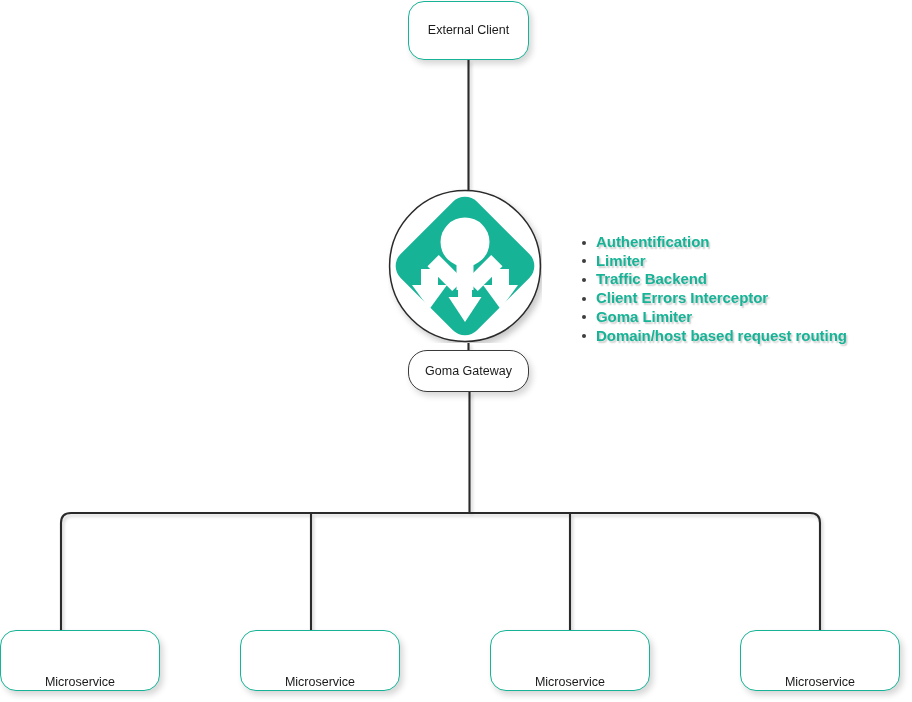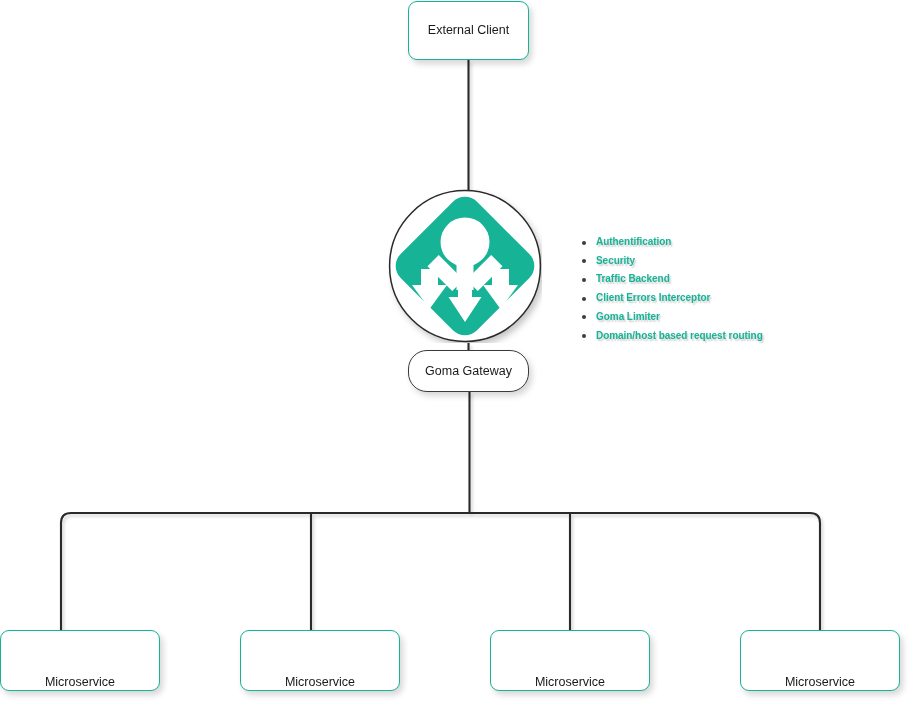--- a/index.html
+++ b/index.html
@@ -20,21 +20,21 @@
     left: 0; top: 0;
     width: 912px;
     height: 702px;
   }
 
   
   .node {
     position: absolute;
     box-sizing: border-box;
     background: #ffffff;
-    border-radius: 9px;
+    border-radius: 16px;
     display: flex;
     align-items: center;
     justify-content: center;
     text-align: center;
     font-size: 12.5px;
     color: #1a1a1a;
     line-height: 1.2;
     box-shadow: 3px 4px 6px rgba(0,0,0,0.16);
   }
   .node.teal   { border: 1.6px solid #16b396; }
@@ -81,21 +81,21 @@
     top: 233px;
     width: 300px;
     margin: 0;
     padding: 0;
     list-style: none;
   }
   #feature-list li {
     position: relative;
     padding-left: 18px;
     margin: 0 0 0.5px 0;
-    font-size: 10px;
+    font-size: 15px;
     font-weight: bold;
     line-height: 18.2px;
     color: #16b396;
     text-shadow: 1.5px 1.5px 1.6px rgba(0,0,0,0.20);
     letter-spacing: -0.05px;
   }
   #feature-list li::before {
     content: "";
     position: absolute;
     left: 4px;
@@ -191,20 +191,20 @@
   </div>
   <div class="node teal node-microservice" id="node-ms-3">
     <span>Microservice</span>
   </div>
   <div class="node teal node-microservice" id="node-ms-4">
     <span>Microservice</span>
   </div>
 
   <ul id="feature-list">
     <li>Authentification</li>
-    <li>Security</li>
+    <li>Limiter</li>
     <li>Traffic Backend</li>
     <li>Client Errors Interceptor</li>
     <li>Goma Limiter</li>
     <li>Domain/host based request routing</li>
   </ul>
 
 </div>
 
 </body></html>

